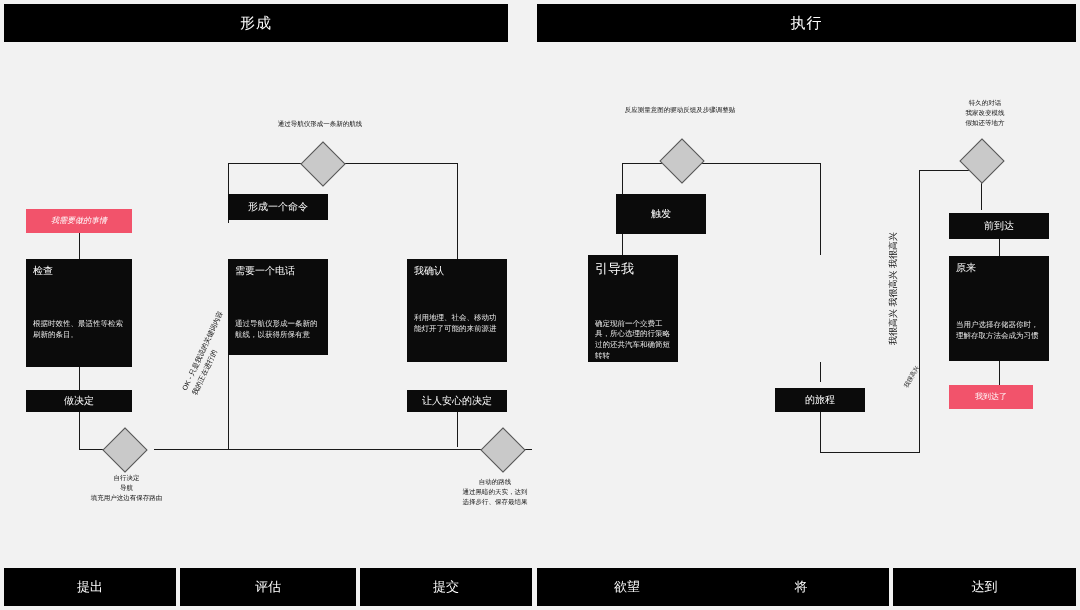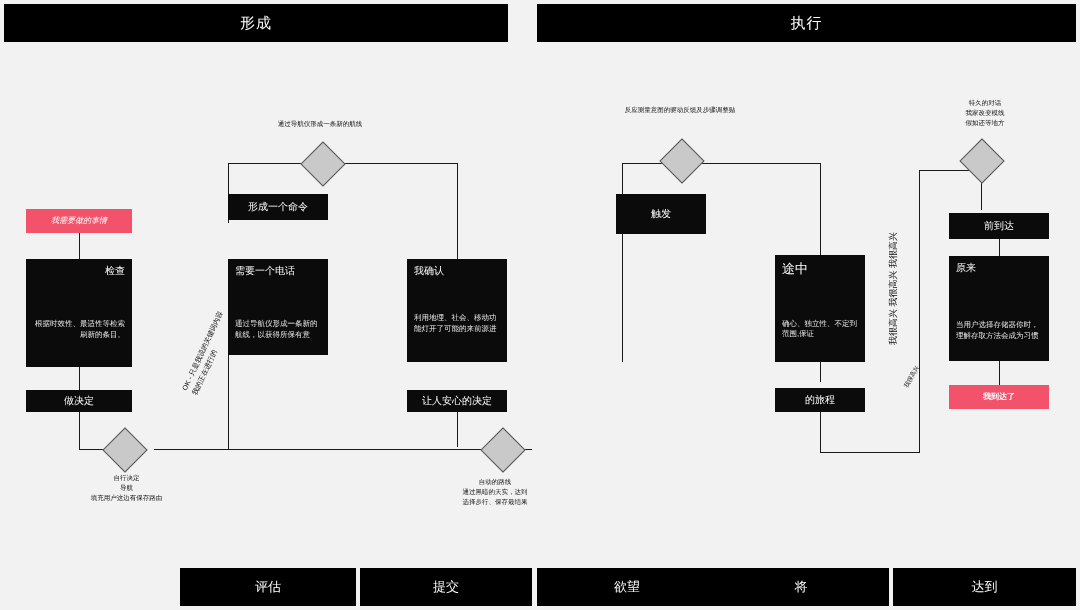--- a/index.html
+++ b/index.html
@@ -117,21 +117,21 @@
   <div class="diamond" style="left:307px;top:148px;"></div>
   <div class="diamond" style="left:109px;top:434px;"></div>
   <div class="diamond" style="left:487px;top:434px;"></div>
   <div class="diamond" style="left:666px;top:145px;"></div>
   <div class="diamond" style="left:966px;top:145px;"></div>
 
   <div class="node center pink" style="left:26px;top:209px;width:106px;height:24px;font-style:italic;">
     <span class="title">我需要做的事情</span>
   </div>
 
-  <div class="node" style="left:26px;top:259px;width:106px;height:108px;text-align:right;">
+  <div class="node" style="left:26px;top:259px;width:106px;height:108px;">
     <span class="title">检查</span>
     <span class="body" style="margin-top:42px;">根据时效性、最适性等检索刷新的条目。</span>
   </div>
 
   <div class="node center" style="left:26px;top:390px;width:106px;height:22px;">
     <span class="title">做决定</span>
   </div>
 
   <div class="node center" style="left:228px;top:194px;width:100px;height:26px;">
     <span class="title">形成一个命令</span>
@@ -148,40 +148,40 @@
   </div>
 
   <div class="node center" style="left:407px;top:390px;width:100px;height:22px;">
     <span class="title">让人安心的决定</span>
   </div>
 
   <div class="node center" style="left:588px;top:194px;width:90px;height:40px;margin-left:28px;">
     <span class="title">触发</span>
   </div>
 
-
-  <div class="node big-title" style="left:775px;top:255px;width:90px;height:107px;">
-    <span class="title">途中</span>
-    <span class="body" style="margin-top:42px;">确心、独立性、不定到范围,保证</span>
-  </div>
+  <div class="node big-title" style="left:588px;top:255px;width:90px;height:107px;">
+    <span class="title">引导我</span>
+    <span class="body" style="margin-top:42px;">确定现前一个交费工具，所心选理的行策略过的还共汽车和确简短转转</span>
+  </div>
+
 
   <div class="node center" style="left:775px;top:388px;width:90px;height:24px;">
     <span class="title">的旅程</span>
   </div>
 
   <div class="node center" style="left:949px;top:213px;width:100px;height:26px;">
     <span class="title">前到达</span>
   </div>
 
   <div class="node" style="left:949px;top:256px;width:100px;height:105px;">
     <span class="title">原来</span>
     <span class="body" style="margin-top:46px;">当用户选择存储器你时，理解存取方法会成为习惯</span>
   </div>
 
-  <div class="node center pink" style="left:949px;top:385px;width:100px;height:24px;font-weight:bold;">
+  <div class="node center pink" style="left:949px;top:385px;width:84px;height:24px;">
     <span class="title">我到达了</span>
   </div>
 
   <div class="caption" style="left:245px;top:119px;width:150px;">通过导航仪形成一条新的航线</div>
 
   <div class="caption" style="left:600px;top:105px;width:160px;">反应测量意图的驱动反馈及步骤调整贴</div>
 
   <div class="caption" style="left:925px;top:98px;width:120px;">特久的对话
 我家改变模线
 假如还等地方</div>
@@ -194,20 +194,23 @@
 通过黑暗的天实，达到
 选择步行、保存最结果</div>
 
   <div class="rot" style="left:180px;top:388px;transform:rotate(-65deg);width:130px;">OK - 只是我说的关键词内容
 我的正在进行的</div>
 
   <div class="rot" style="left:887px;top:345px;transform:rotate(-90deg);width:120px;font-size:9px;">我很高兴 我很高兴 我很高兴</div>
 
   <div class="rot" style="left:902px;top:385px;transform:rotate(-60deg);width:70px;font-size:6px;">我很高兴</div>
 
+  <div class="foot-bar" id="foot-0">
+    <span>提出</span>
+  </div>
   <div class="foot-bar" id="foot-1">
     <span>评估</span>
   </div>
   <div class="foot-bar" id="foot-2">
     <span>提交</span>
   </div>
   <div class="foot-bar" id="foot-3">
     <span>欲望</span>
   </div>
   <div class="foot-bar" id="foot-4">

